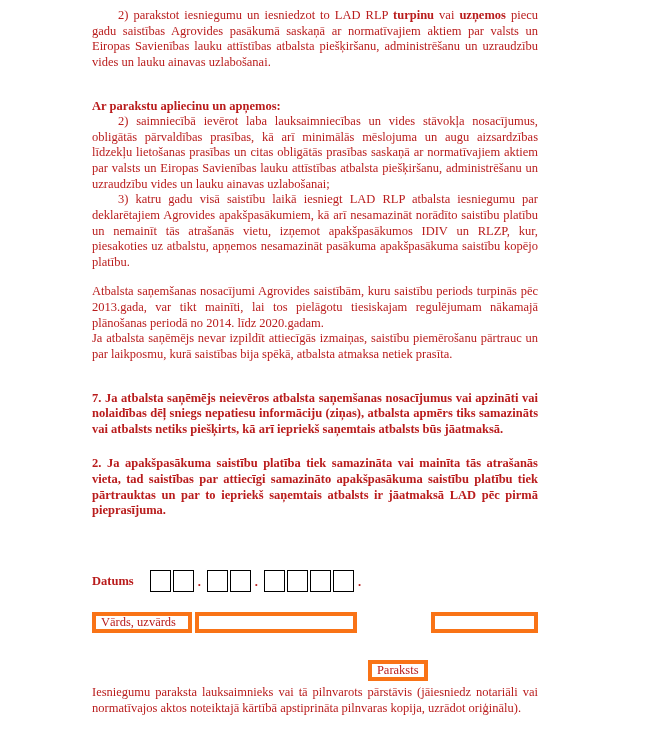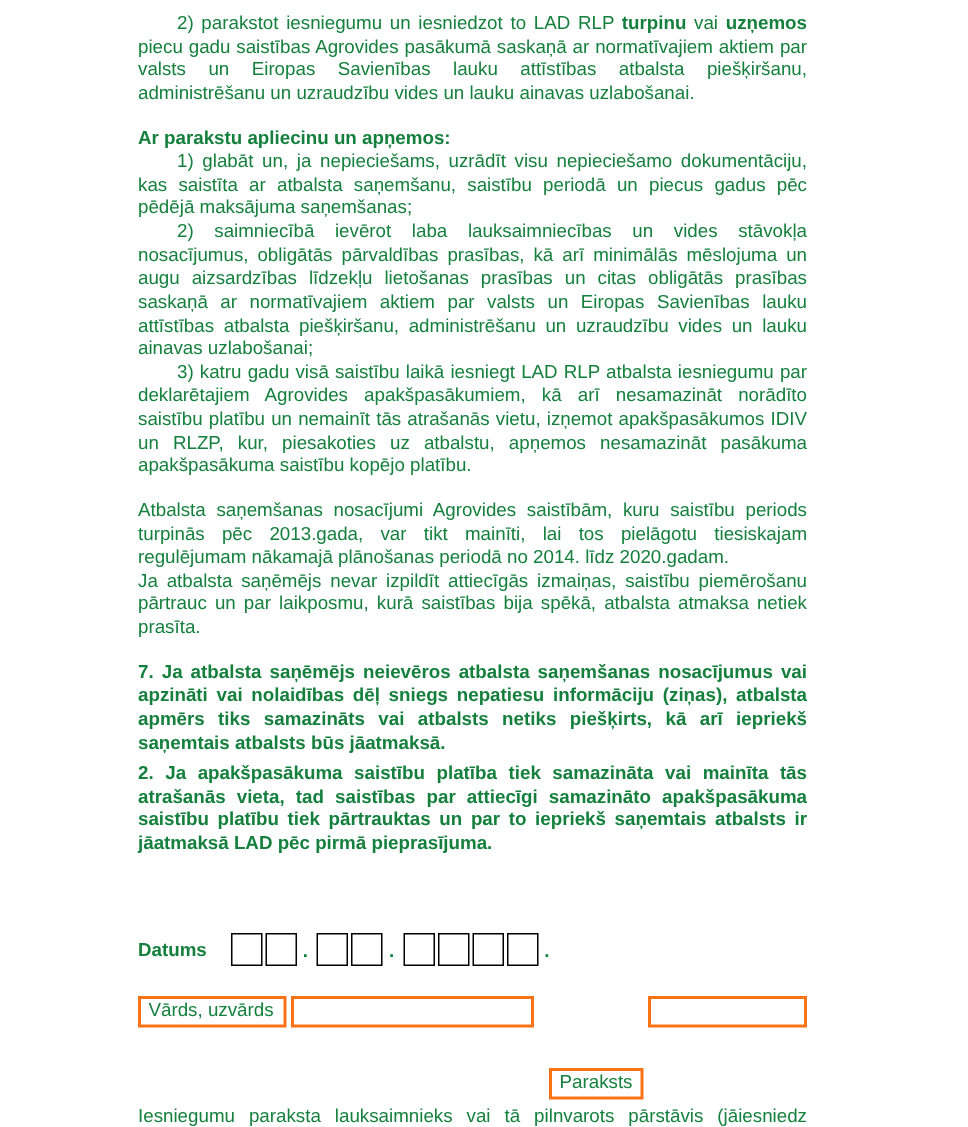--- a/index.html
+++ b/index.html
@@ -2,49 +2,49 @@
 <html><head>
 <meta charset="utf-8">
 <style>
   * { box-sizing: border-box; }
   html, body { margin: 0; padding: 0; background: #ffffff; }
   .page {
     position: relative;
     width: 554px;
     height: 751px;
     background: #ffffff;
-    color: #15803d;
-    font-family: Liberation Sans, sans-serif;
+    color: #b91c1c;
+    font-family: Liberation Serif, serif;
     font-size: 12.5px;
     line-height: 1.25;
     padding: 8px 16px 4px 92px;
     overflow: hidden;
   }
   .para { margin: 0; text-align: justify; }
   .indent { text-indent: 26px; }
-  .bold { font-weight: bold; }
+  .bold { font-weight: bold; margin-top: 14px; }
   .bi { font-weight: bold; font-style: italic; }
   .gap { width: 100%; }
   .g4 { height: 4px; } .g5 { height: 5px; } .g6 { height: 6px; }
   .g14 { height: 14px; } .g20 { height: 20px; } .g26 { height: 26px; }
 
   .datums-row { display: flex; align-items: flex-end; }
   .datums-label { font-weight: bold; margin-right: 16px; line-height: 22px; }
   .dbox {
     display: inline-block;
     width: 21px; height: 22px;
     border: 1px solid #000;
     background: #fff;
     margin-right: 2px;
   }
   .dsep { font-weight: bold; margin: 0 6px 0 2px; line-height: 20px; }
 
   .sig-row { display: flex; align-items: stretch; }
   .cell {
-    border: 2px solid #f97316;
+    border: 4px solid #f97316;
     height: 21px;
     display: flex;
     align-items: center;
     padding: 0 5px;
     background: #fff;
   }
   .w-name-lbl { width: 112px; }
   .w-name-fld { width: 183px; margin-left: 3px; }
   .w-sig-lbl  { width: 66px; margin-top: 48px; }
   .w-sig-fld  { width: 120px; margin-left: 3px; }
@@ -53,21 +53,20 @@
 </head>
 <body>
 
 <div class="page">
 
   <p class="para indent"><span>2) parakstot iesniegumu un iesniedzot to LAD RLP </span><b>turpinu</b><span> vai </span><b>uzņemos</b><span> piecu gadu saistības Agrovides pasākumā saskaņā ar normatīvajiem aktiem par valsts un Eiropas Savienības lauku attīstības atbalsta piešķiršanu, administrēšanu un uzraudzību vides un lauku ainavas uzlabošanai.</span></p>
 
   <div class="gap g14"></div>
 
   <p class="para bold">Ar parakstu apliecinu un apņemos:</p>
-  <p class="para indent">1) glabāt un, ja nepieciešams, uzrādīt visu nepieciešamo dokumentāciju, kas saistīta ar atbalsta saņemšanu, saistību periodā un piecus gadus pēc pēdējā maksājuma saņemšanas;</p>
   <p class="para indent">2) saimniecībā ievērot laba lauksaimniecības un vides stāvokļa nosacījumus, obligātās pārvaldības prasības, kā arī minimālās mēslojuma un augu aizsardzības līdzekļu lietošanas prasības un citas obligātās prasības saskaņā ar normatīvajiem aktiem par valsts un Eiropas Savienības lauku attīstības atbalsta piešķiršanu, administrēšanu un uzraudzību vides un lauku ainavas uzlabošanai;</p>
   <p class="para indent">3) katru gadu visā saistību laikā iesniegt LAD RLP atbalsta iesniegumu par deklarētajiem Agrovides apakšpasākumiem, kā arī nesamazināt norādīto saistību platību un nemainīt tās atrašanās vietu, izņemot apakšpasākumos IDIV un RLZP, kur, piesakoties uz atbalstu, apņemos nesamazināt pasākuma apakšpasākuma saistību kopējo platību.</p>
 
   <div class="gap g14"></div>
 
   <p class="para">Atbalsta saņemšanas nosacījumi Agrovides saistībām, kuru saistību periods turpinās pēc 2013.gada, var tikt mainīti, lai tos pielāgotu tiesiskajam regulējumam nākamajā plānošanas periodā no 2014. līdz 2020.gadam.</p>
   <p class="para">Ja atbalsta saņēmējs nevar izpildīt attiecīgās izmaiņas, saistību piemērošanu pārtrauc un par laikposmu, kurā saistības bija spēkā, atbalsta atmaksa netiek prasīta.</p>
 
   <div class="gap g14"></div>
 

